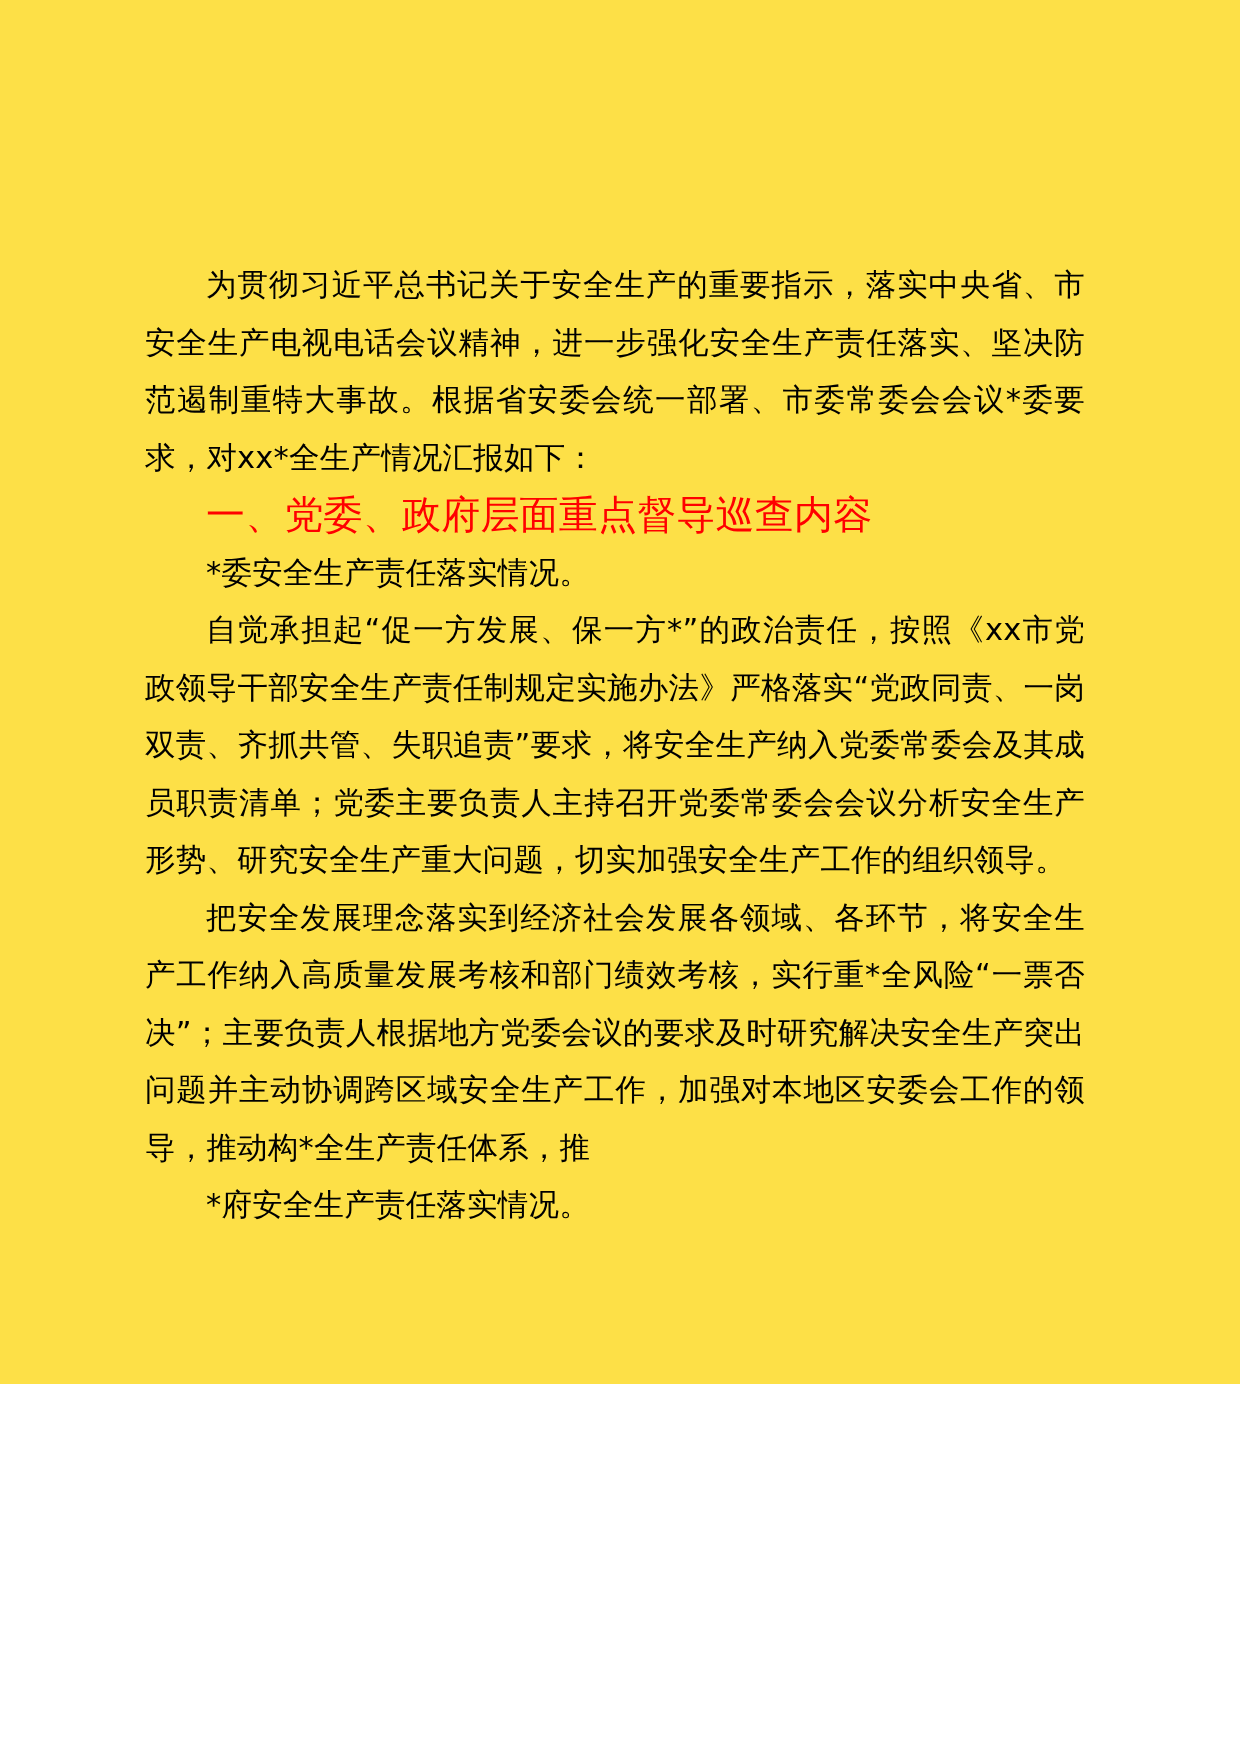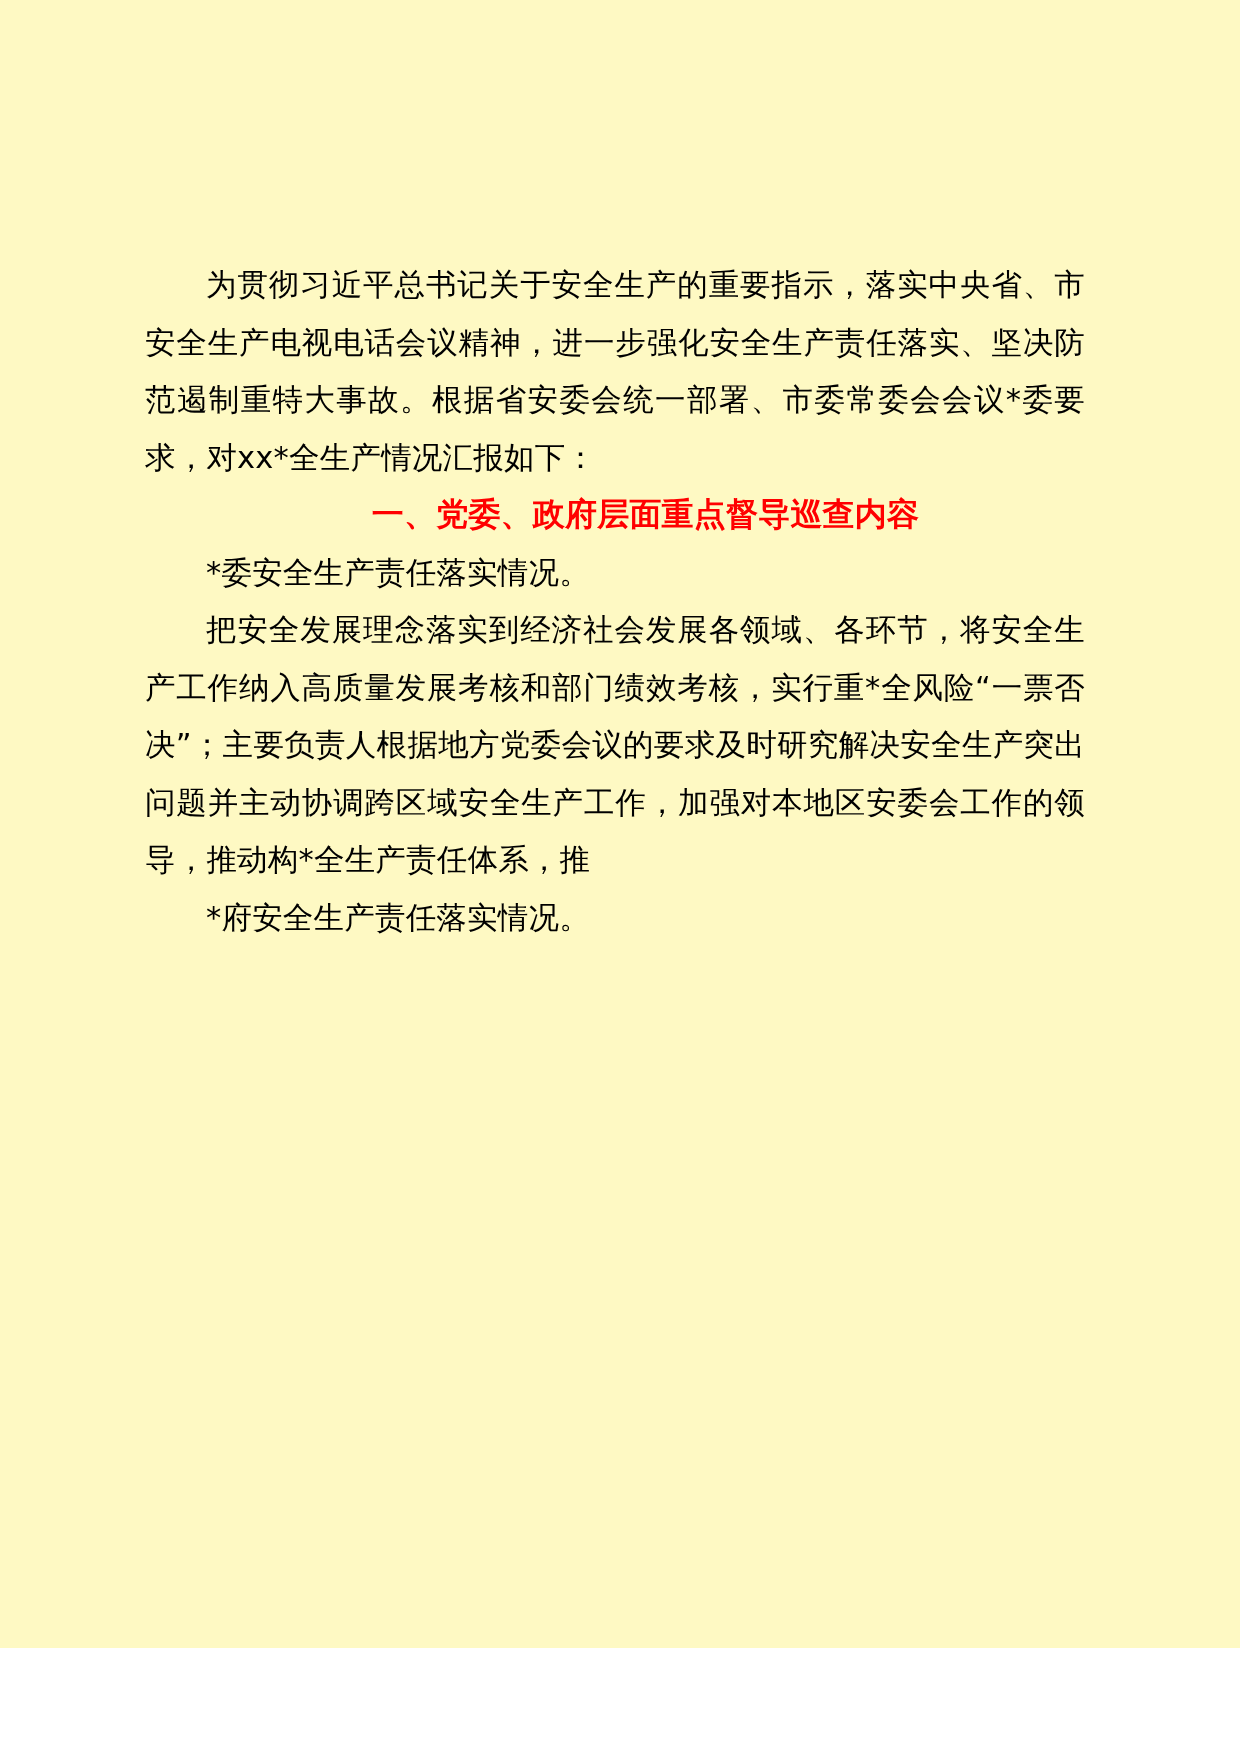--- a/index.html
+++ b/index.html
@@ -7,22 +7,22 @@
     padding: 0;
     background: #ffffff;
   }
   body {
     font-family: "DejaVu Sans", "Liberation Sans", sans-serif;
     color: #000000;
   }
   .page {
     position: relative;
     width: 1240px;
-    height: 1648px;
-    background: #fef9c3;
+    height: 1384px;
+    background: #fde047;
     overflow: hidden;
     box-sizing: border-box;
   }
   .content {
     position: absolute;
     left: 145px;
     top: 0;
     width: 940px;
   }
   .doc-title {
@@ -46,43 +46,43 @@
     text-indent: 61px;
     word-break: break-all;
   }
   .para.first-body {
     margin-top: 38px;
   }
   .para.no-indent-short {
     text-indent: 61px;
   }
   .heading-red {
-    font-size: 32px;
+    font-size: 39px;
     line-height: 57.5px;
-    font-weight: bold;
+    font-weight: normal;
     color: #ff0000;
     margin: 0;
     text-indent: 61px;
     letter-spacing: 0.2px;
-    text-align: center;
   }
 </style>
 </head>
 <body>
 
 <div class="page">
   <div class="content">
 
     <h1 class="doc-title"></h1>
 
     <p class="para first-body">为贯彻习近平总书记关于安全生产的重要指示，落实中央省、市安全生产电视电话会议精神，进一步强化安全生产责任落实、坚决防范遏制重特大事故。根据省安委会统一部署、市委常委会会议*委要求，对xx*全生产情况汇报如下：</p>
 
     <p class="heading-red">一、党委、政府层面重点督导巡查内容</p>
 
     <p class="para no-indent-short">*委安全生产责任落实情况。</p>
 
+    <p class="para">自觉承担起“促一方发展、保一方*”的政治责任，按照《xx市党政领导干部安全生产责任制规定实施办法》严格落实“党政同责、一岗双责、齐抓共管、失职追责”要求，将安全生产纳入党委常委会及其成员职责清单；党委主要负责人主持召开党委常委会会议分析安全生产形势、研究安全生产重大问题，切实加强安全生产工作的组织领导。</p>
 
     <p class="para">把安全发展理念落实到经济社会发展各领域、各环节，将安全生产工作纳入高质量发展考核和部门绩效考核，实行重*全风险“一票否决”；主要负责人根据地方党委会议的要求及时研究解决安全生产突出问题并主动协调跨区域安全生产工作，加强对本地区安委会工作的领导，推动构*全生产责任体系，推</p>
 
     <p class="para no-indent-short">*府安全生产责任落实情况。</p>
 
   </div>
 </div>
 
 </body></html>

